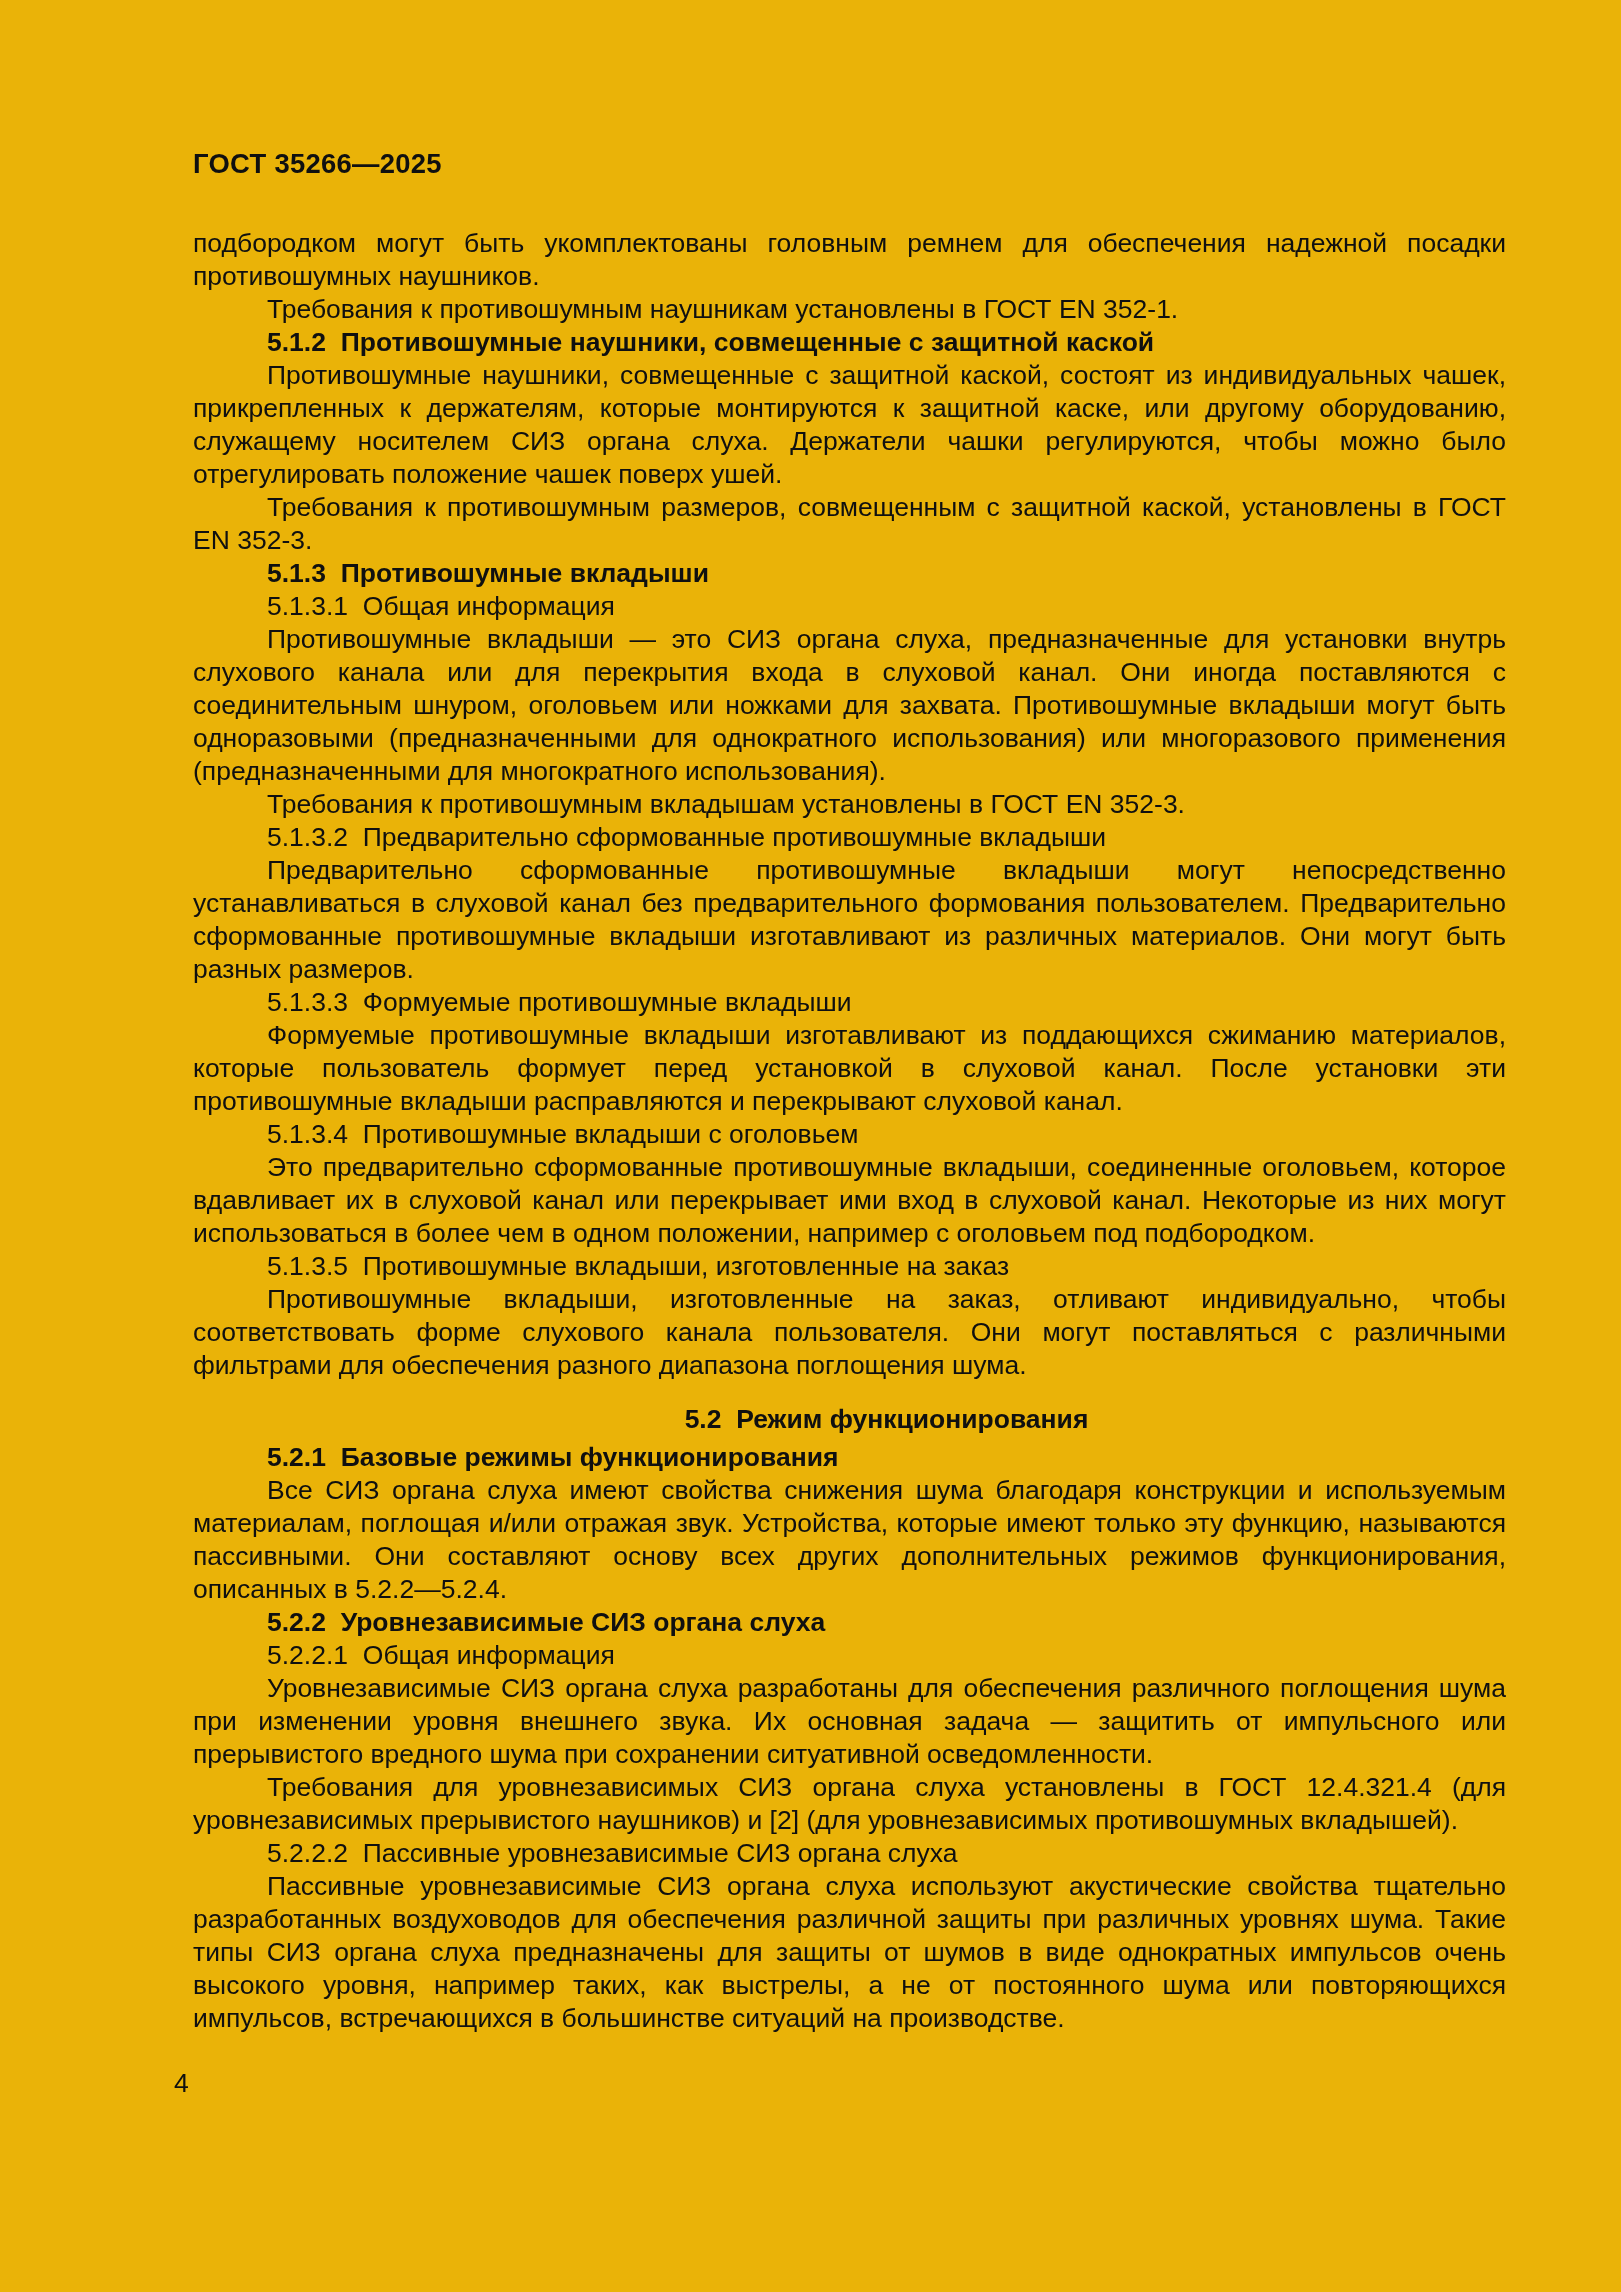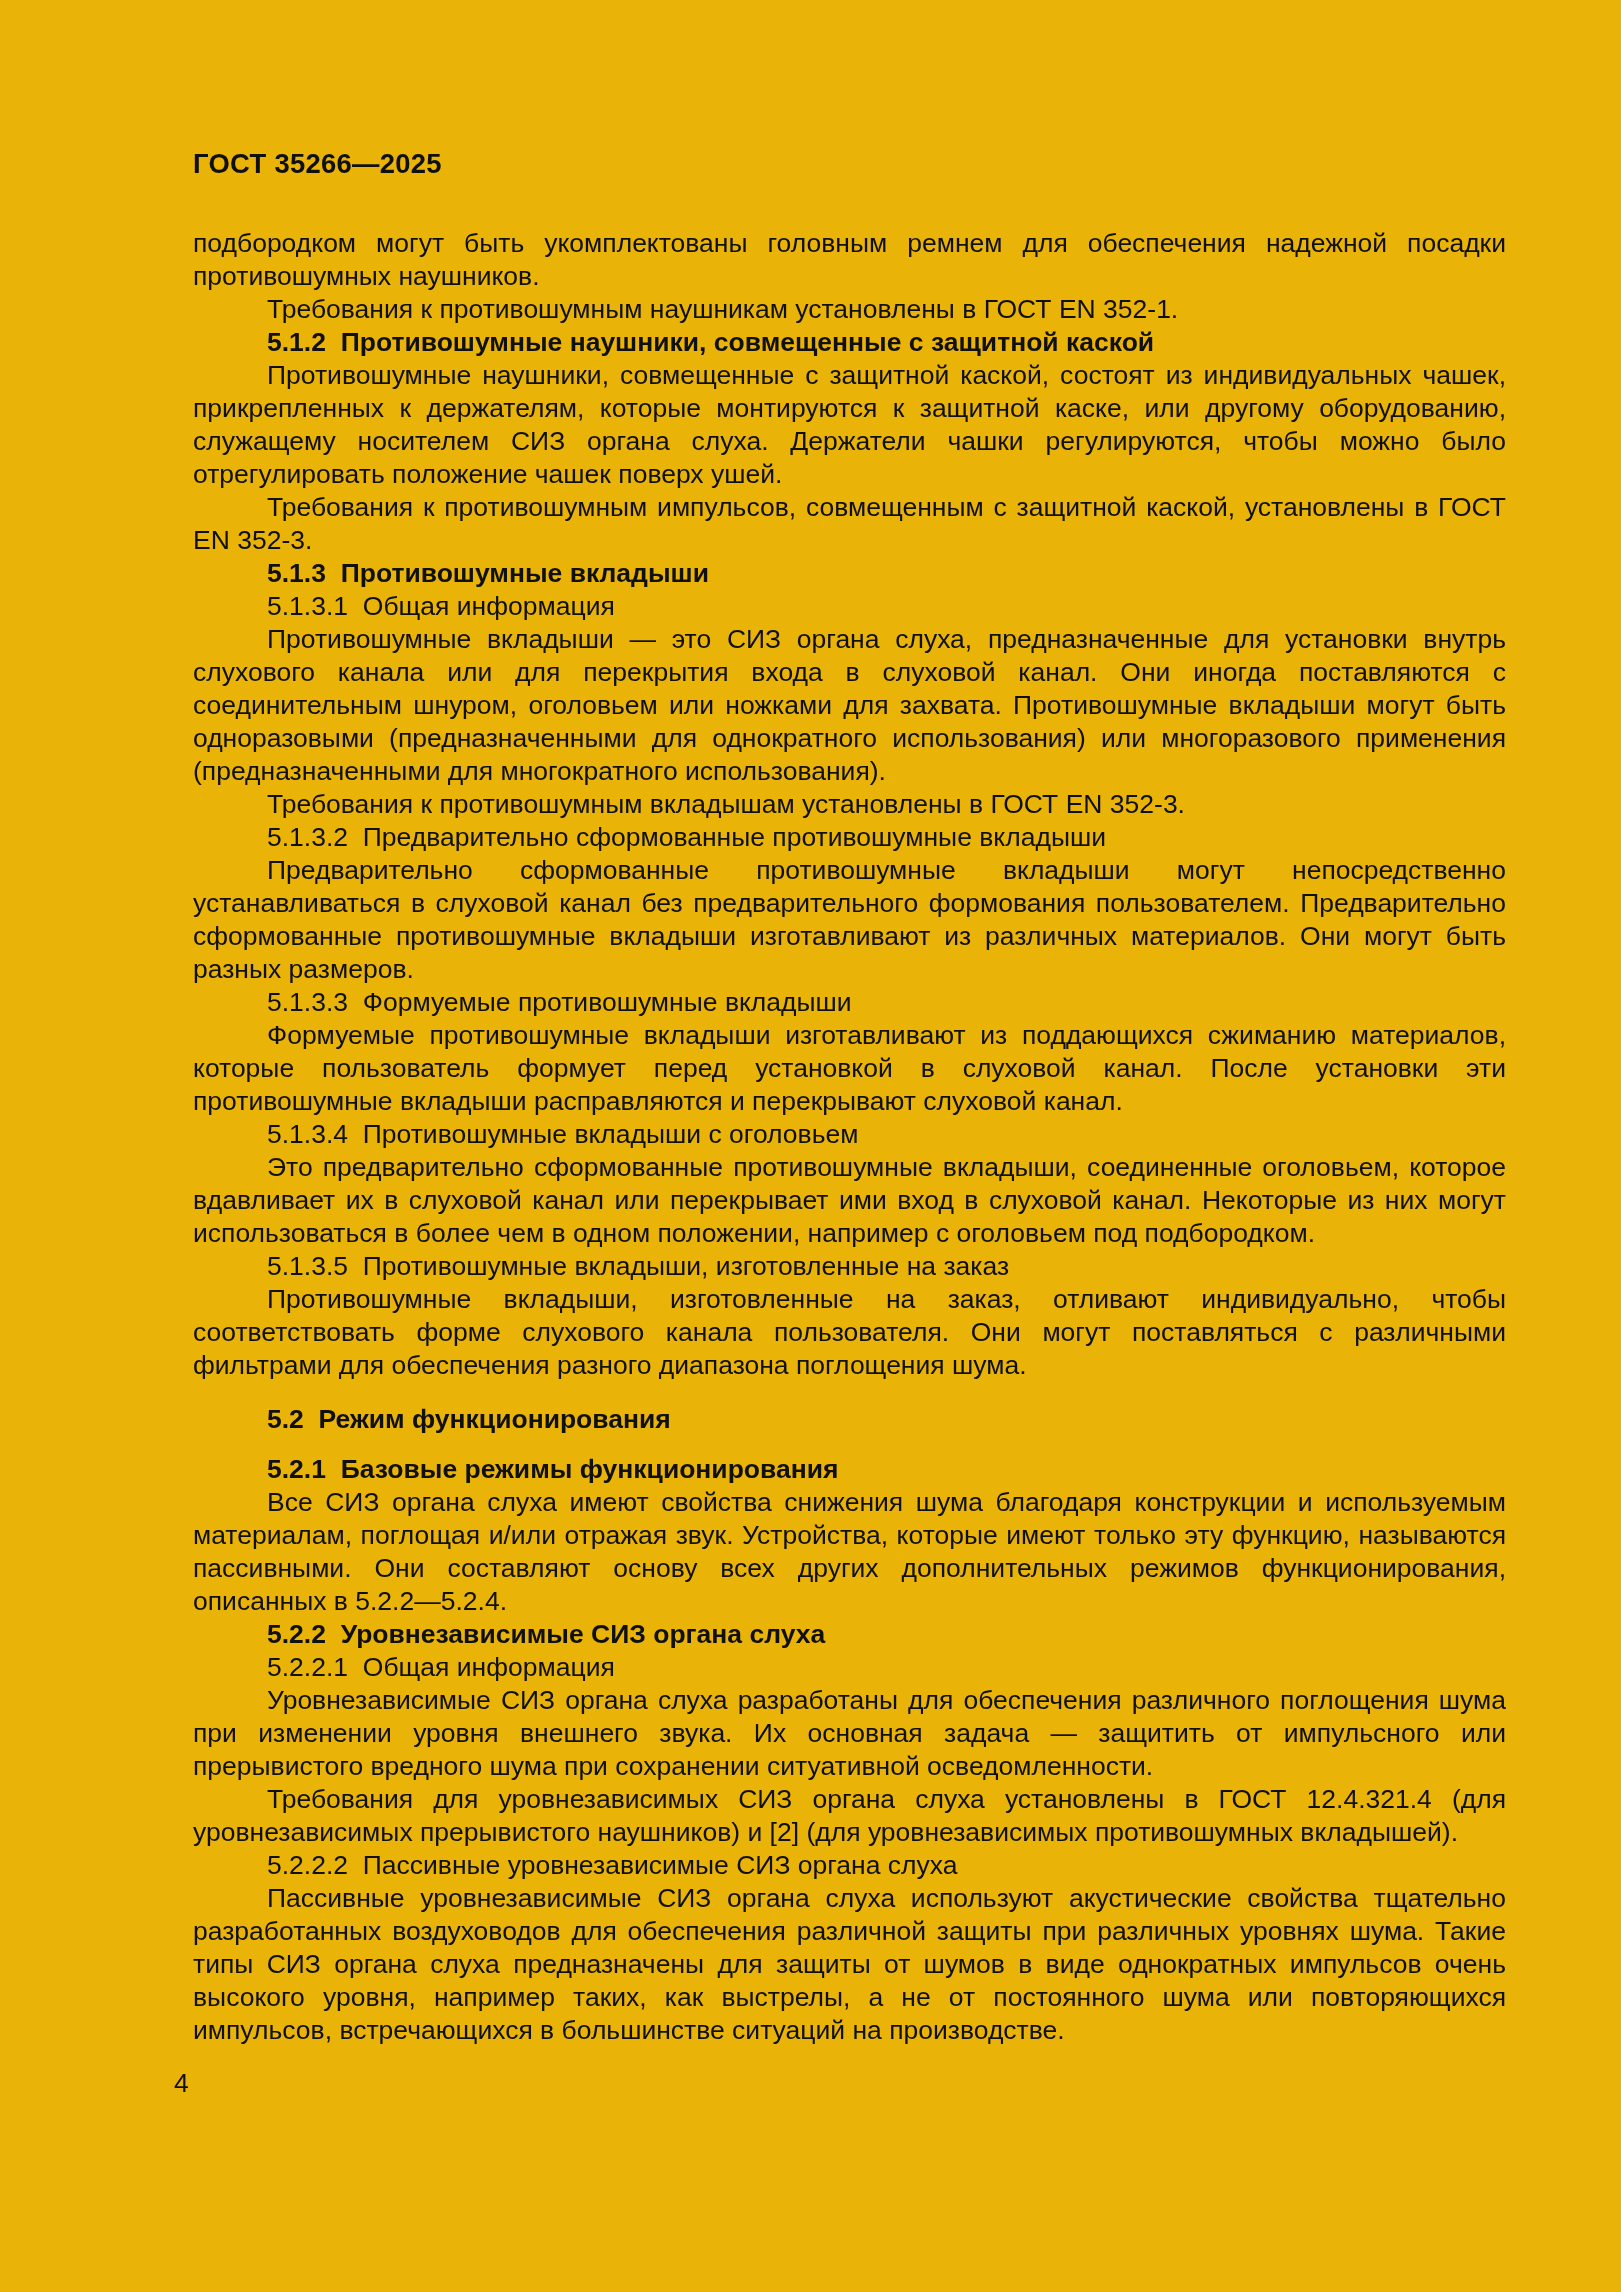--- a/index.html
+++ b/index.html
@@ -50,21 +50,22 @@
   .doc-body p.h4 {
     text-align: left;
     hyphens: none;
   }
   .doc-body p.h2,
   .doc-body p.h3 {
     font-weight: 700;
   }
   .doc-body p.h2 {
     margin-top: 20.6px;
-    margin-bottom: 17px;
+    margin-bottom: 5px;
+    text-align: center;
   }
   .it {
   }
   .page-number {
     position: absolute;
     left: 174px;
     top: 2068px;
     font-size: 26.5px;
   }
 </style>
@@ -72,21 +73,21 @@
 <body>
 
 <div class="page">
   <div class="running-header">ГОСТ 35266—2025</div>
 
   <div class="doc-body">
       <p class="body"><span>подбородком могут быть укомплектованы головным ремнем для обеспечения надежной посадки противошумных наушников.</span></p>
       <p class="body indent"><span>Требования к противошумным наушникам установлены в </span><span class="it">ГОСТ EN 352-1.</span></p>
       <p class="h3 indent"><span>5.1.2&nbsp; Противошумные наушники, совмещенные с защитной каской</span></p>
       <p class="body indent"><span>Противошумные наушники, совмещенные с защитной каской, состоят из индивидуальных чашек, прикрепленных к держателям, которые монтируются к защитной каске, или другому оборудованию, служащему носителем СИЗ органа слуха. Держатели чашки регулируются, чтобы можно было отрегулировать положение чашек поверх ушей.</span></p>
-      <p class="body indent"><span>Требования к противошумным импульсов, совмещенным с защитной каской, установлены в </span><span class="it">ГОСТ EN 352-3.</span></p>
+      <p class="body indent"><span>Требования к противошумным размеров, совмещенным с защитной каской, установлены в </span><span class="it">ГОСТ EN 352-3.</span></p>
       <p class="h3 indent"><span>5.1.3&nbsp; Противошумные вкладыши</span></p>
       <p class="h4 indent"><span>5.1.3.1&nbsp; Общая информация</span></p>
       <p class="body indent"><span>Противошумные вкладыши — это СИЗ органа слуха, предназначенные для установки внутрь слухового канала или для перекрытия входа в слуховой канал. Они иногда поставляются с соединительным шнуром, оголовьем или ножками для захвата. Противошумные вкладыши могут быть одноразовыми (предназначенными для однократного использования) или многоразового применения (предназначенными для многократного использования).</span></p>
       <p class="body indent"><span>Требования к противошумным вкладышам установлены в </span><span class="it">ГОСТ EN 352-3.</span></p>
       <p class="h4 indent"><span>5.1.3.2&nbsp; Предварительно сформованные противошумные вкладыши</span></p>
       <p class="body indent"><span>Предварительно сформованные противошумные вкладыши могут непосредственно устанавливаться в слуховой канал без предварительного формования пользователем. Предварительно сформованные противошумные вкладыши изготавливают из различных материалов. Они могут быть разных размеров.</span></p>
       <p class="h4 indent"><span>5.1.3.3&nbsp; Формуемые противошумные вкладыши</span></p>
       <p class="body indent"><span>Формуемые противошумные вкладыши изготавливают из поддающихся сжиманию материалов, которые пользователь формует перед установкой в слуховой канал. После установки эти противошумные вкладыши расправляются и перекрывают слуховой канал.</span></p>
       <p class="h4 indent"><span>5.1.3.4&nbsp; Противошумные вкладыши с оголовьем</span></p>
       <p class="body indent"><span>Это предварительно сформованные противошумные вкладыши, соединенные оголовьем, которое вдавливает их в слуховой канал или перекрывает ими вход в слуховой канал. Некоторые из них могут использоваться в более чем в одном положении, например с оголовьем под подбородком.</span></p>

